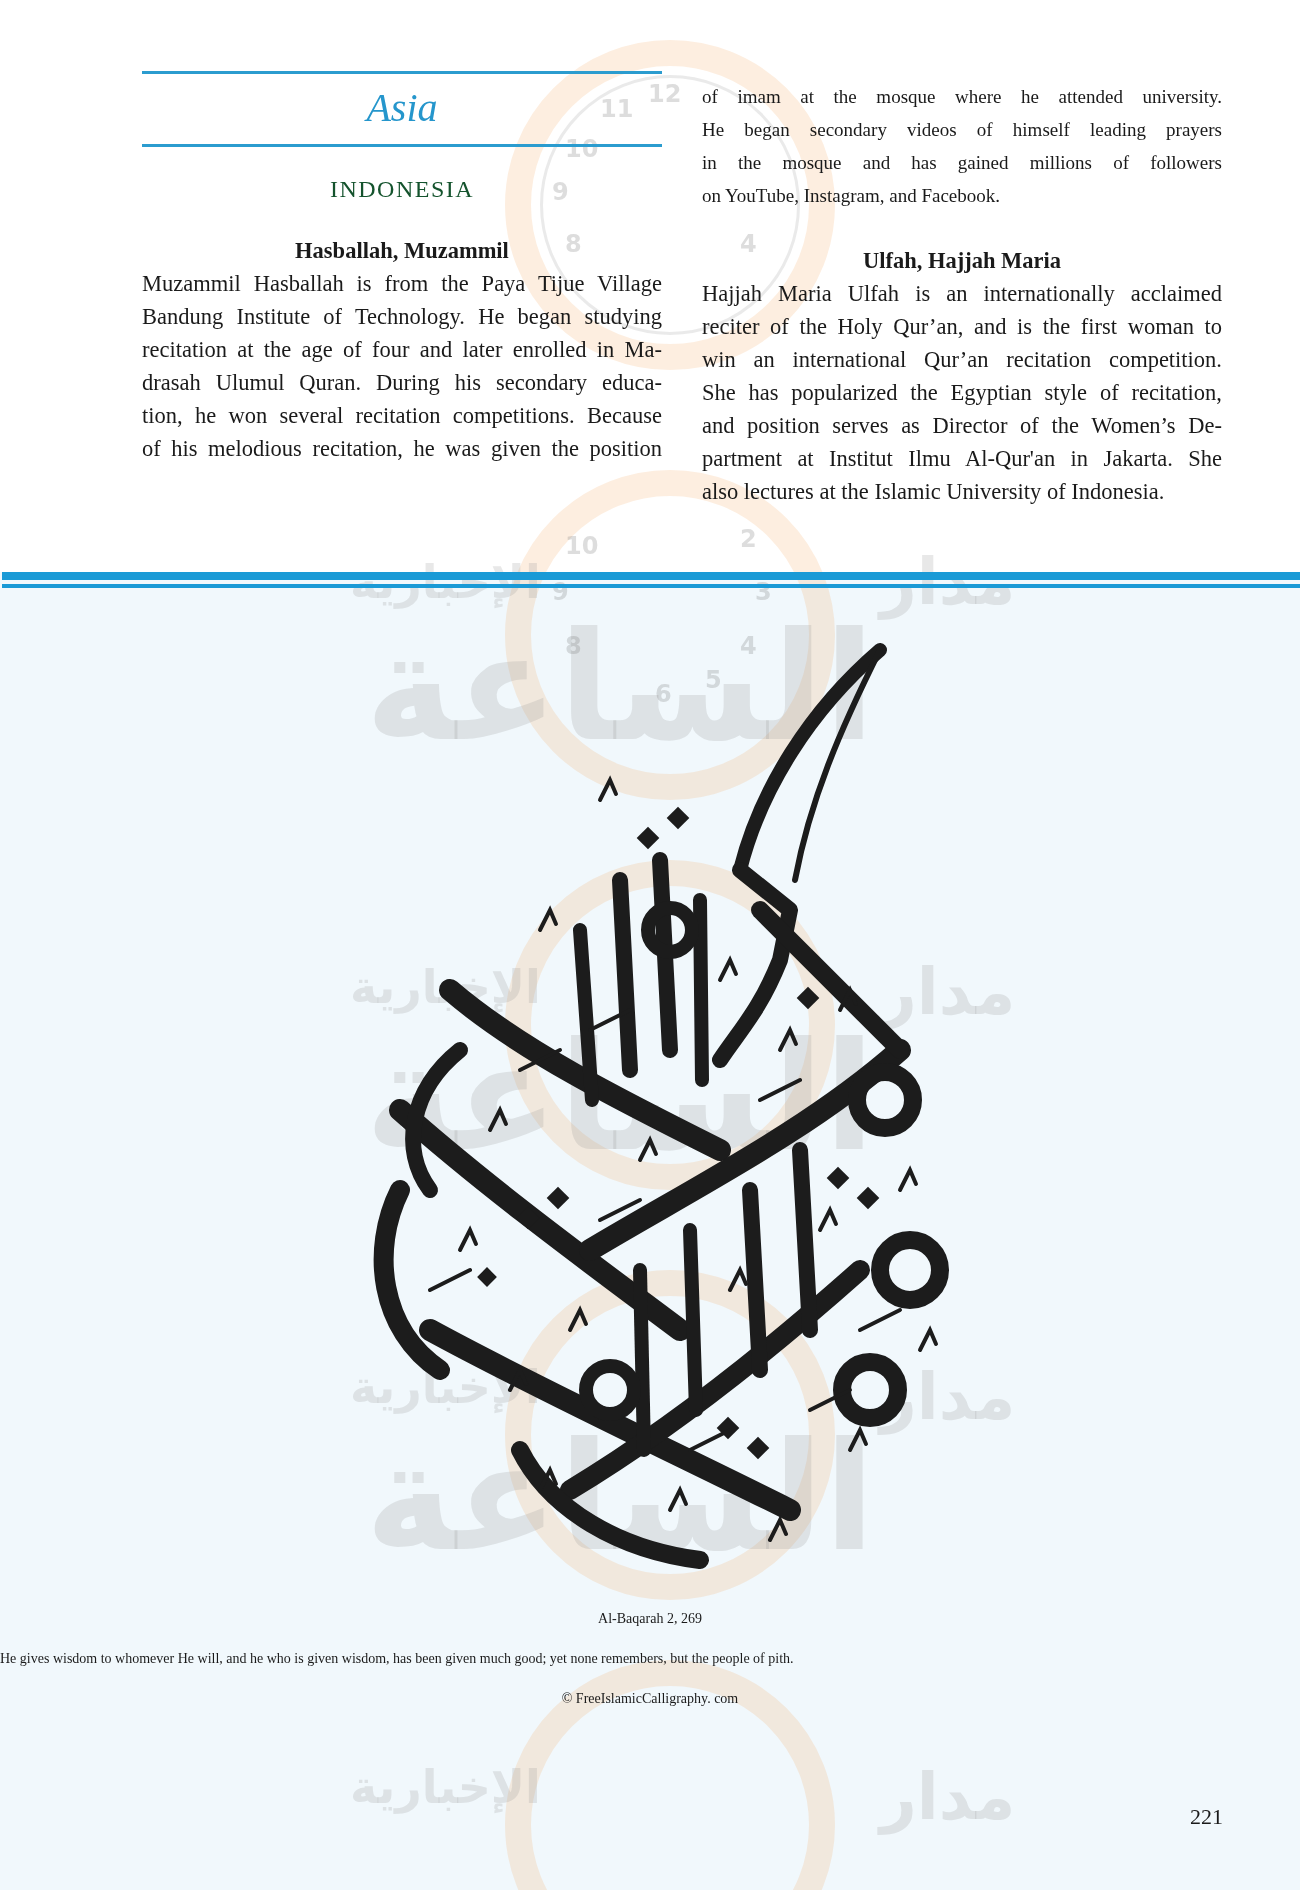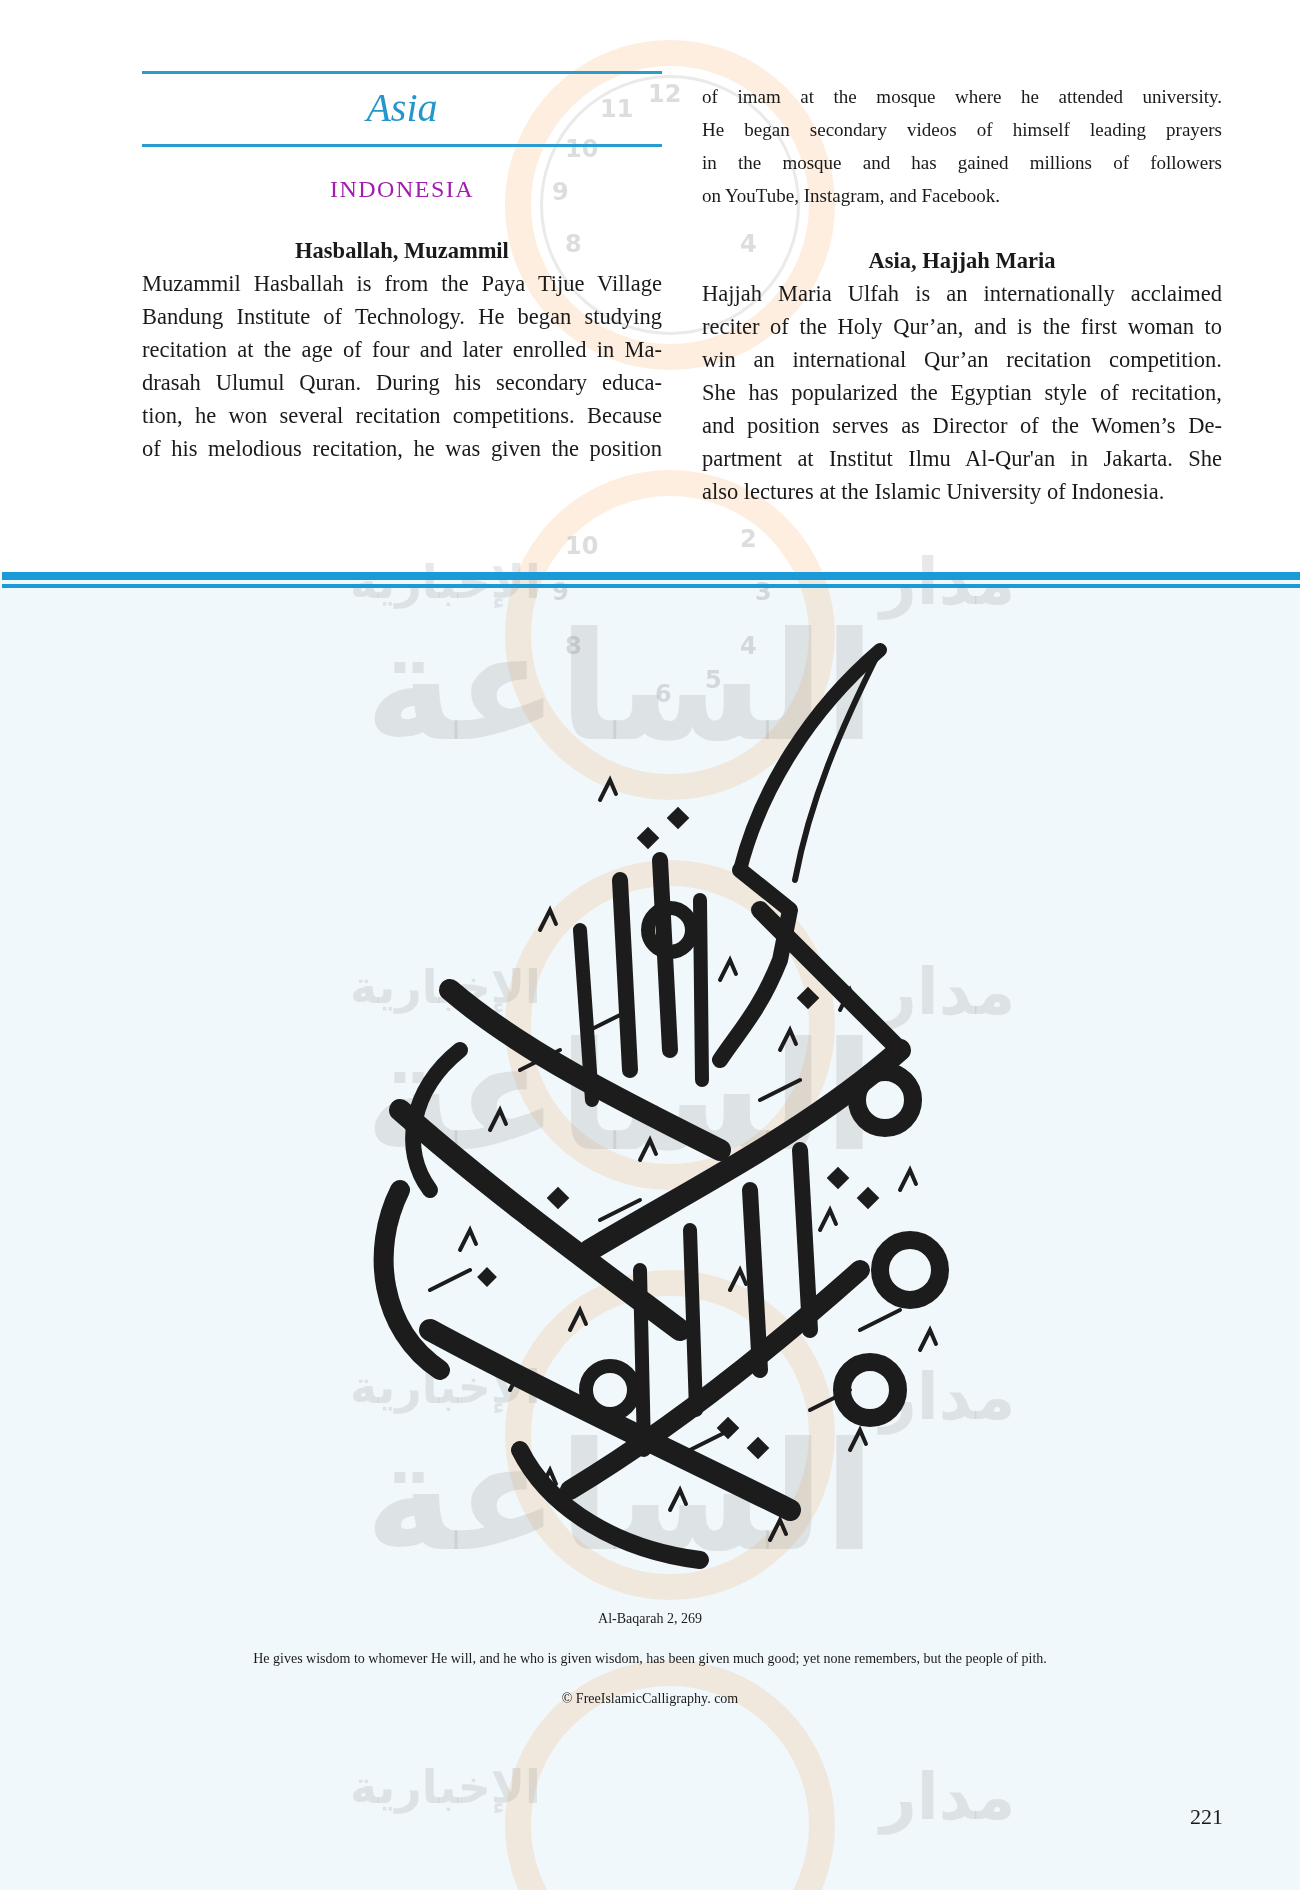--- a/index.html
+++ b/index.html
@@ -18,38 +18,38 @@
   .section-rule { position: absolute; left: 142px; width: 520px; height: 3px; background: #2b9ccf; }
   .section-rule.r1 { top: 71px; }
   .section-rule.r2 { top: 144px; }
 
   .region-title {
     position: absolute; left: 142px; width: 520px; top: 84px; text-align: center;
     font-style: italic; font-size: 40px; color: #2596cc; line-height: 48px;
   }
   .country-title {
     position: absolute; left: 142px; width: 520px; top: 176px; text-align: center;
-    font-size: 24px; letter-spacing: 1.5px; color: #a21caf;
+    font-size: 24px; letter-spacing: 1.5px; color: #14532d;
   }
   .entry-name { font-weight: bold; text-align: center; font-size: 22.5px; line-height: 33px; }
 
   .entry-left { position: absolute; left: 142px; top: 234px; width: 520px; font-size: 22.5px; line-height: 33px; text-align: justify; }
   .entry-right-cont { position: absolute; left: 702px; top: 80px; width: 520px; font-size: 19px; line-height: 33px; text-align: justify; }
   .entry-right { position: absolute; left: 702px; top: 244px; width: 520px; font-size: 22.5px; line-height: 33px; text-align: justify; }
 
   .watermark { position: absolute; pointer-events: none; }
   .wm-text { position: absolute; font-family: "DejaVu Sans", sans-serif; font-weight: bold; color: rgba(150,150,150,0.22); white-space: nowrap; }
   .clock { position: absolute; border-radius: 50%; border: 26px solid rgba(245,170,100,0.20); box-sizing: border-box; }
   .clock-inner { position: absolute; border-radius: 50%; border: 3px solid rgba(170,170,170,0.25); box-sizing: border-box; }
   .clock-num { position: absolute; font-family: "DejaVu Sans", sans-serif; font-weight: bold; color: rgba(120,120,120,0.25); font-size: 24px; }
 
   .calligraphy { position: absolute; left: 340px; top: 630px; width: 680px; height: 960px; }
 
   .caption-ref { position: absolute; left: 0; width: 1300px; top: 1611px; text-align: center; font-size: 14px; }
-  .caption-translation { position: absolute; left: 0; width: 1300px; top: 1651px; text-align: center; font-size: 14px; }
+  .caption-translation { position: absolute; left: 0; width: 1300px; top: 1651px; font-size: 14px; }
   .caption-credit { position: absolute; left: 0; width: 1300px; top: 1691px; text-align: center; font-size: 14px; }
   .page-number { position: absolute; left: 1190px; top: 1804px; font-size: 22px; }
 </style>
 </head>
 <body>
 
 <div class="top-area"></div>
 <div class="bottom-area"></div>
 
 <div class="watermark" style="left:0;top:0;width:1300px;height:1890px;">
@@ -109,21 +109,21 @@
 </div>
 
 <div class="entry-right-cont">
   <div style="text-align-last:justify">of imam at the mosque where he attended university.</div>
   <div style="text-align-last:justify">He began secondary videos of himself leading prayers</div>
   <div style="text-align-last:justify">in the mosque and has gained millions of followers</div>
   <div>on YouTube, Instagram, and Facebook.</div>
 </div>
 
 <div class="entry-right">
-  <div class="entry-name">Asia, Hajjah Maria</div>
+  <div class="entry-name">Ulfah, Hajjah Maria</div>
   <div>
     <div style="text-align-last:justify">Hajjah Maria Ulfah is an internationally acclaimed</div>
     <div style="text-align-last:justify">reciter of the Holy Qur’an, and is the first woman to</div>
     <div style="text-align-last:justify">win an international Qur’an recitation competition.</div>
     <div style="text-align-last:justify">She has popularized the Egyptian style of recitation,</div>
     <div style="text-align-last:justify">and position serves as Director of the Women’s De-</div>
     <div style="text-align-last:justify">partment at Institut Ilmu Al-Qur'an in Jakarta. She</div>
     <div>also lectures at the Islamic University of Indonesia.</div>
   </div>
 </div>

